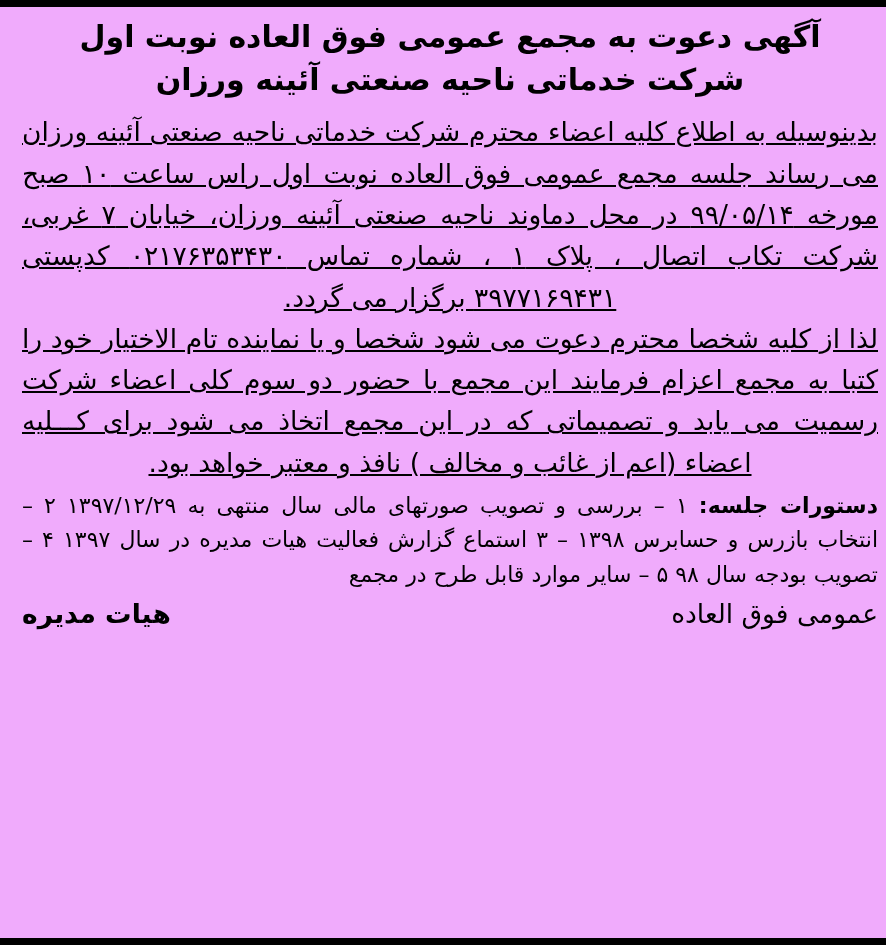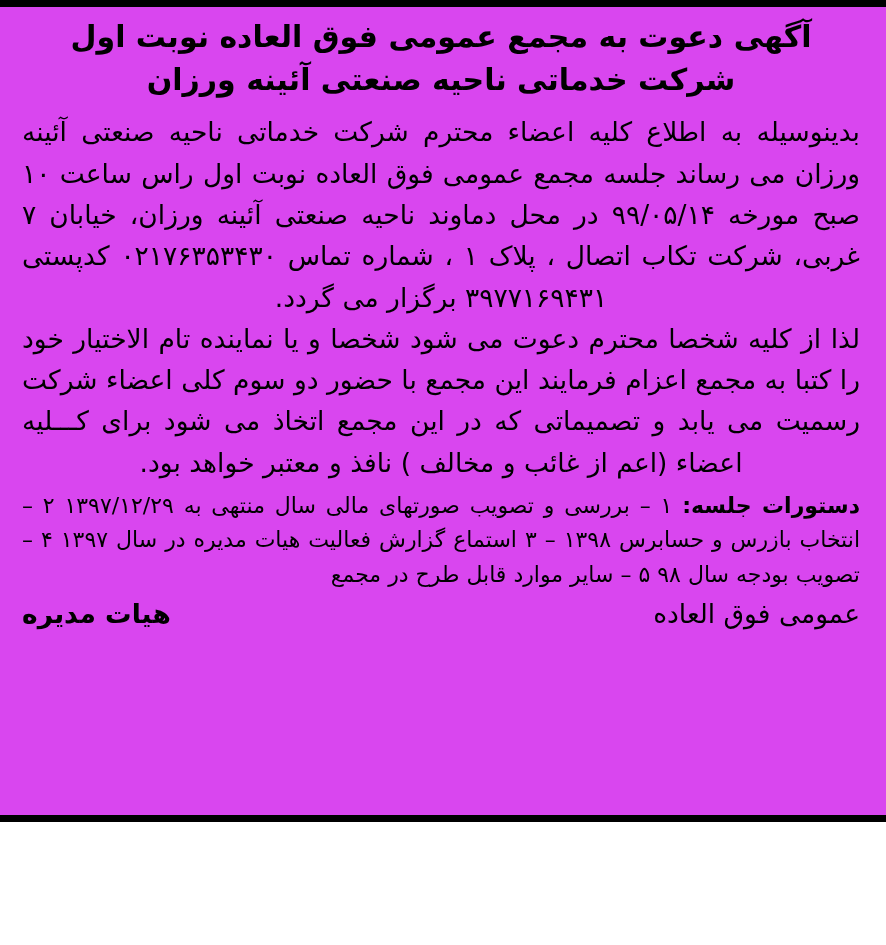--- a/index.html
+++ b/index.html
@@ -10,24 +10,24 @@
   body {
     width: 886px;
     height: 945px;
     font-family: "DejaVu Sans", sans-serif;
     color: #000000;
     overflow: hidden;
   }
   .page {
     position: relative;
     width: 886px;
-    height: 822px;
+    height: 945px;
     box-sizing: border-box;
-    padding: 10px 26px 8px 22px;
-    background: #d946ef;
+    padding: 10px 8px 8px 22px;
+    background: #f0abfc;
   }
   .border-top, .border-bottom {
     position: absolute;
     left: 0;
     width: 886px;
     height: 7px;
     background: #000000;
   }
   .border-top { top: 0; }
   .border-bottom { bottom: 0; }
@@ -52,20 +52,21 @@
     font-size: 26.5px;
     line-height: 1.56;
     margin-top: 10px;
   }
   .body-block p {
     margin: 0;
     text-align: justify;
   }
   .p-justify {
     text-align: justify;
+    text-decoration: underline;
   }
   .para-gap { margin-top: 2px; }
 
   .agenda {
     direction: rtl;
     font-size: 22px;
     line-height: 1.56;
     margin-top: 6px;
     text-align: justify;
   }

